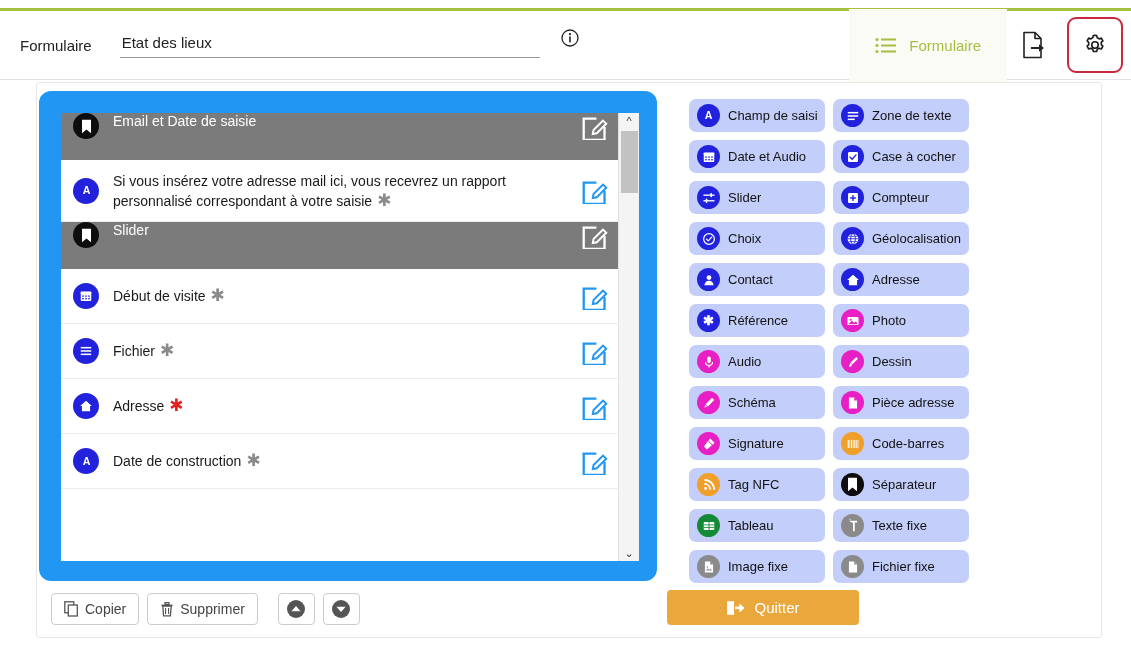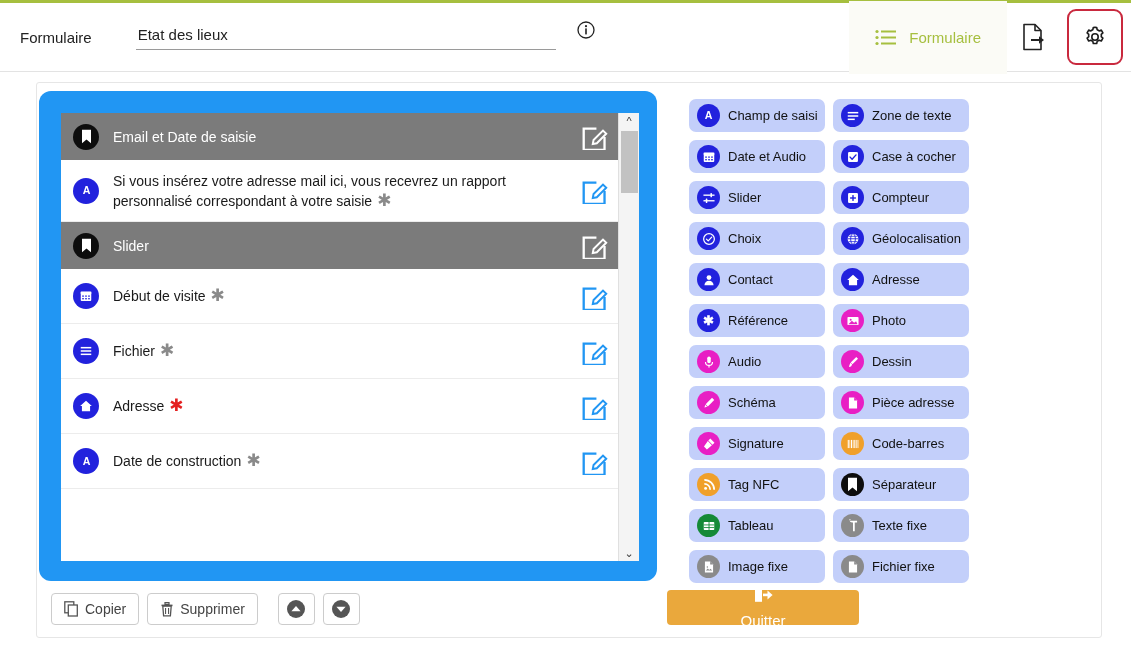--- a/index.html
+++ b/index.html
@@ -6,31 +6,31 @@
   html, body {
     width: 1131px; height: 646px;
     font-family: "Liberation Sans", sans-serif;
     background: #ffffff;
     overflow: hidden;
   }
   #app { position: relative; width: 1131px; height: 646px; background:#fff; }
 
   
   #topbar {
-    position:absolute; left:0; top:0; width:1131px; height:72px;
+    position:absolute; left:0; top:8px; width:1131px; height:72px;
     background:#ffffff;
     border-top:3px solid #a6bf3f;
     border-bottom:1px solid #e3e3e3;
     display:flex; align-items:center;
   }
   .hdr-label {
     font-size:15px; color:#222; margin-left:20px; white-space:nowrap;
   }
   .title-wrap {
-    position:relative; margin-left:44px; width:420px;
+    position:relative; margin-left:28px; width:420px;
     display:flex; align-items:flex-start;
   }
   .title-input {
     width:420px; border:none; border-bottom:1px solid #9a9a9a;
     font-family:"Liberation Sans", sans-serif;
     font-size:15px; color:#222; padding:2px 2px 6px 2px;
     background:transparent; outline:none;
   }
   .info-ico {
     position:absolute; left:440px; top:-4px;
@@ -77,21 +77,21 @@
   #listbox {
     position:relative;
     width:578px; height:448px;
     background:#ffffff;
     overflow:hidden;
     display:flex;
   }
   #rows { width:557px; height:448px; overflow:hidden; }
 
   .sec-head {
-    display:flex; align-items:center;
+    display:flex; 
     height:47px; background:#7b7b7b; padding:0 10px 0 12px;
   }
   .sec-head .lbl { color:#fff; font-size:14px; margin-left:14px; }
   .row {
     display:flex; align-items:center; min-height:55px;
     border-bottom:1px solid #ececec; padding:0 10px 0 12px;
     background:#fff;
   }
   .row .lbl {
     margin-left:14px; font-size:14px; color:#1a1a1a;
@@ -172,21 +172,21 @@
     position:absolute; left:630px; top:507px;
     display:flex; align-items:center; gap:24px;
   }
   .bigbtn {
     display:flex; align-items:center; justify-content:center; gap:9px;
     width:192px; height:35px; border-radius:4px;
     font-size:15px; color:#fff; border:none; cursor:pointer;
     font-family:"Liberation Sans", sans-serif;
   }
   .bigbtn.save { background:#7cb342; }
-  .bigbtn.quit { background:#eaa83c;flex-direction:column; }
+  .bigbtn.quit { background:#eaa83c; }
   svg { display:block; }
 </style>
 </head>
 <body>
 
 <div id="app">
 
   <div id="topbar">
     <span class="hdr-label">Formulaire</span>
 

